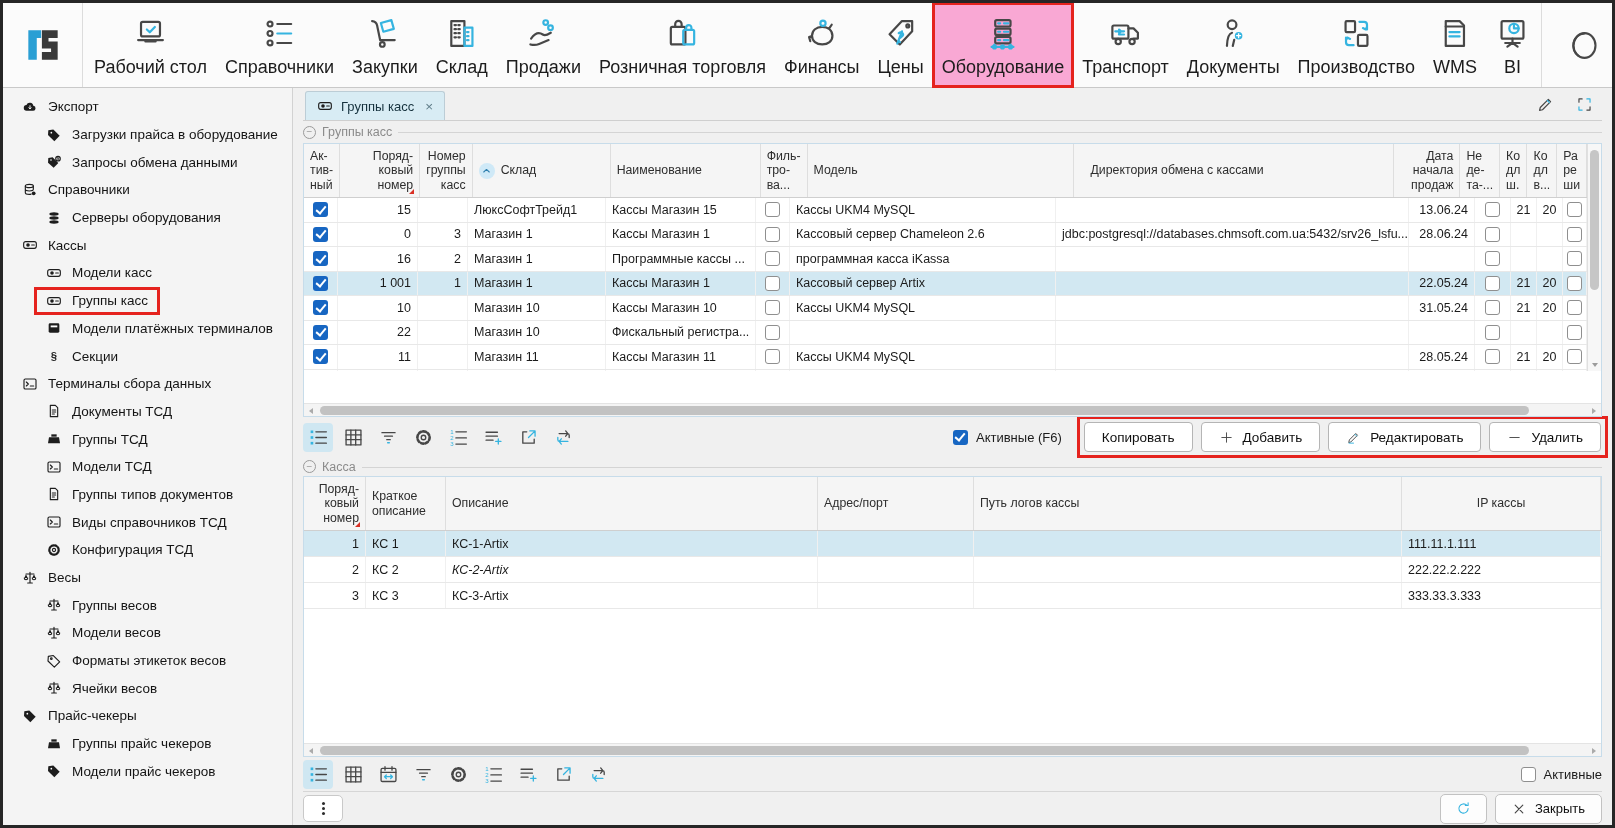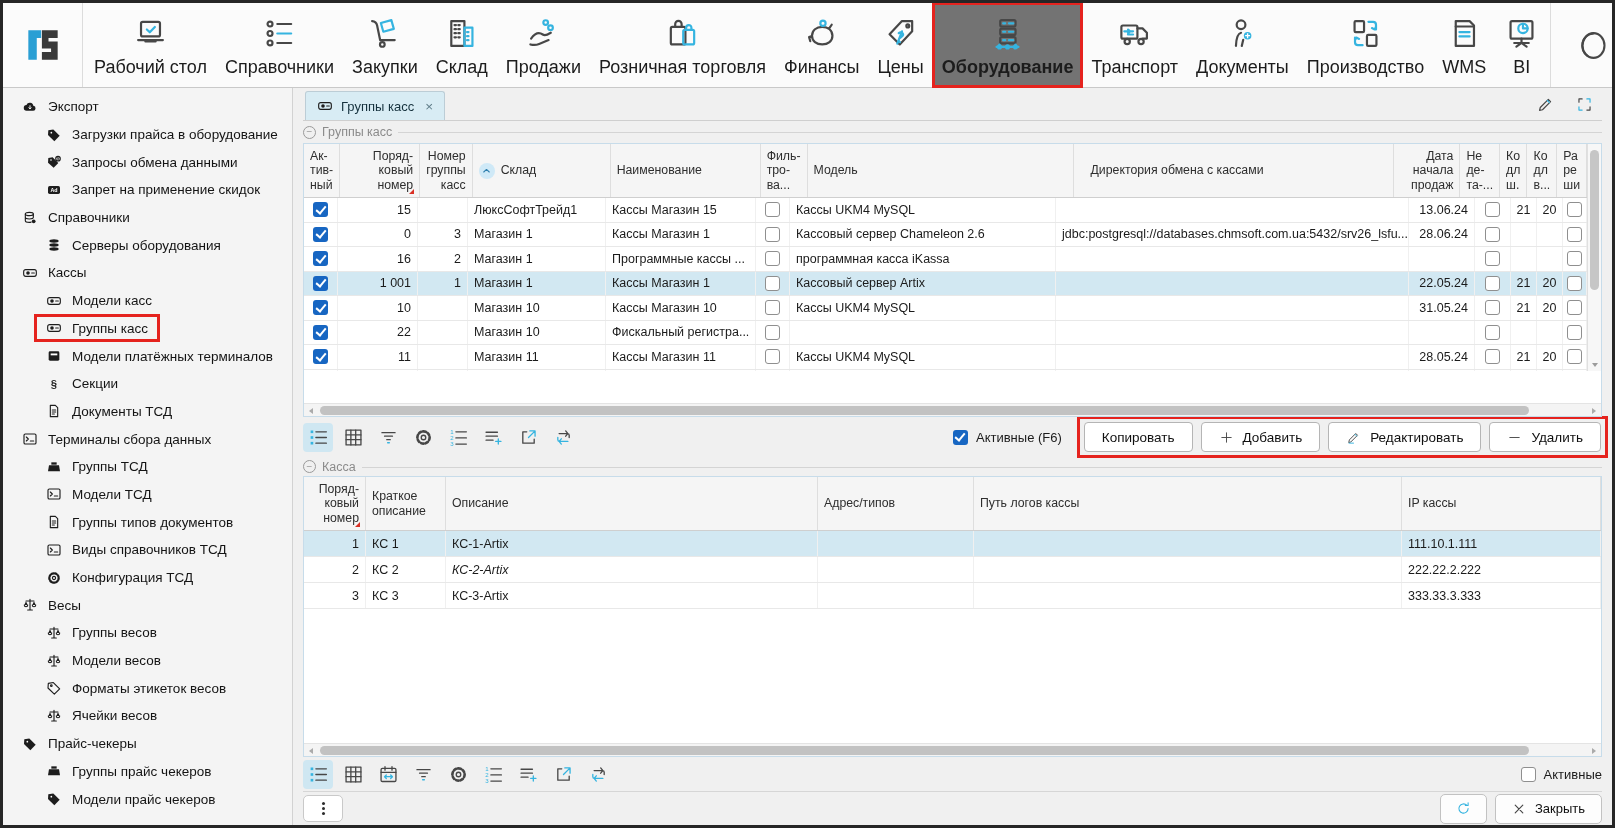--- a/index.html
+++ b/index.html
@@ -13,21 +13,21 @@
   .ic .f2{fill:#35b4e0;stroke:none;}
   .ic .s1{stroke:#1d1d1d;fill:none;stroke-width:1.7;stroke-linecap:round;stroke-linejoin:round;}
   
   .topbar{height:85px;flex:0 0 auto;background:#fbfbfb;border-bottom:1px solid #c9c9c9;display:flex;align-items:stretch;}
   .logo-box{width:80px;flex:0 0 auto;display:flex;align-items:center;justify-content:center;border-right:1px solid #dcdcdc;}
   .logo-box svg{width:44px;height:44px;}
   .nav-items{display:flex;align-items:stretch;padding:0 2px;}
   .nav-item{display:flex;flex-direction:column;align-items:center;justify-content:flex-end;padding:7px 9px 9px;gap:6px;cursor:pointer;}
   .nav-item svg{width:35px;height:35px;}
   .nav-item .lbl{font-size:18px;color:#1c1c1c;white-space:nowrap;}
-  .nav-item.active{background:#737373;outline:3px solid #e5231e;outline-offset:-2px;font-weight:bold;}
+  .nav-item.active{background:#f9a8d4;outline:3px solid #e5231e;outline-offset:-2px;}
   .top-right{margin-left:auto;display:flex;align-items:center;gap:27px;padding:0 26px;border-left:1px solid #dcdcdc;}
   .top-right svg{width:33px;height:33px;}
   
   .body{flex:1;display:flex;min-height:0;}
   .sidebar{width:290px;flex:0 0 auto;background:#f4f4f4;border-right:1px solid #d2d2d2;padding-top:5px;overflow:hidden;}
   .sb-item{height:27.7px;display:flex;align-items:center;padding-left:10px;}
   .sb-item.lvl1{padding-left:34px;}
   .sb-inner{display:inline-flex;align-items:center;gap:10px;padding:3px 9px;}
   .sb-item.selected .sb-inner{outline:3px solid #e5231e;}
   .sb-inner svg{width:16px;height:16px;flex:0 0 auto;}
@@ -339,31 +339,20 @@
               <svg class="ic" viewBox="0 0 24 24">
                 <path class="f1" d="M3.5 6l6.5-1 8.5 8.5-7 7L3 13z"></path>
                 <circle cx="7.5" cy="9" r="1.2" fill="#fff"></circle>
                 <circle class="s1" cx="18" cy="7" r="3.4"></circle>
                 <text x="18" y="9.3" text-anchor="middle" style="font-size:6.5px;font-weight:bold" fill="#1d1d1d">S</text>
               </svg>
             </span>
             <span class="lbl">Запросы обмена данными</span>
           </span>
         </div>
-        <div class="sb-item lvl1">
-          <span class="sb-inner">
-            <span>
-              <svg class="ic" viewBox="0 0 24 24">
-                <rect class="f1" x="3" y="6" width="18" height="12" rx="2.5"></rect>
-                <text x="12" y="15.2" text-anchor="middle" style="font-size:8px;font-weight:bold" fill="#fff">Ad</text>
-              </svg>
-            </span>
-            <span class="lbl">Запрет на применение скидок</span>
-          </span>
-        </div>
         <div class="sb-item lvl0">
           <span class="sb-inner">
             <span>
               <svg class="ic" viewBox="0 0 24 24">
                 <ellipse class="s1" cx="11" cy="6" rx="6" ry="2.5"></ellipse>
                 <path class="s1" d="M5 6v5c0 1.4 2.7 2.5 6 2.5s6-1.1 6-2.5V6M5 11v5c0 1.4 2.7 2.5 6 2.5.9 0 1.8-.1 2.6-.3"></path>
                 <circle class="f1" cx="17.5" cy="17" r="2.8"></circle>
               </svg>
             </span>
             <span class="lbl">Справочники</span>
@@ -431,40 +420,40 @@
         <div class="sb-item lvl1">
           <span class="sb-inner">
             <span>
               <svg class="ic" viewBox="0 0 24 24">
                 <text x="12" y="17.5" text-anchor="middle" style="font-size:17px;font-weight:bold" fill="#1d1d1d">§</text>
               </svg>
             </span>
             <span class="lbl">Секции</span>
           </span>
         </div>
+        <div class="sb-item lvl0">
+          <span class="sb-inner">
+            <span>
+              <svg class="ic" viewBox="0 0 24 24">
+                <rect class="s1" x="3" y="4.5" width="18" height="15" rx="2"></rect>
+                <path class="s1" d="M6.5 9l3 3-3 3M12.5 15h5"></path>
+              </svg>
+            </span>
+            <span class="lbl">Терминалы сбора данных</span>
+          </span>
+        </div>
         <div class="sb-item lvl1">
           <span class="sb-inner">
             <span>
               <svg class="ic" viewBox="0 0 24 24">
                 <path class="s1" d="M6.5 3.5H14l3.5 3.5v13.5H6.5z"></path>
                 <path class="s1" d="M9.5 10.5h5M9.5 13.5h5M9.5 16.5h3"></path>
               </svg>
             </span>
             <span class="lbl">Документы ТСД</span>
-          </span>
-        </div>
-        <div class="sb-item lvl0">
-          <span class="sb-inner">
-            <span>
-              <svg class="ic" viewBox="0 0 24 24">
-                <rect class="s1" x="3" y="4.5" width="18" height="15" rx="2"></rect>
-                <path class="s1" d="M6.5 9l3 3-3 3M12.5 15h5"></path>
-              </svg>
-            </span>
-            <span class="lbl">Терминалы сбора данных</span>
           </span>
         </div>
         <div class="sb-item lvl1">
           <span class="sb-inner">
             <span>
               <svg class="ic" viewBox="0 0 24 24">
                 <path class="f1" d="M4.5 9.5h15l1.5 9h-18z"></path>
                 <path class="f1" d="M8 5h8v3.5H8z"></path>
               </svg>
             </span>
@@ -1206,47 +1195,47 @@
                   <span class="sort-tri"></span>
                 </div>
                 <div class="th" style="flex: 0 0 80px;">
                   <span class="t">Краткое
 описание</span>
                 </div>
                 <div class="th" style="flex: 0 0 372px;">
                   <span class="t">Описание</span>
                 </div>
                 <div class="th" style="flex: 0 0 156px;">
-                  <span class="t">Адрес/типов</span>
+                  <span class="t">Адрес/порт</span>
                 </div>
                 <div class="th" style="flex: 0 0 428px;">
                   <span class="t">Путь логов кассы</span>
                 </div>
-                <div class="th" style="flex: 1 1 200px;">
+                <div class="th" style="flex: 1 1 200px; text-align: center;">
                   <span class="t">IP кассы</span>
                 </div>
               </div>
               <div class="trow h26 sel">
                 <div class="td right" style="flex: 0 0 62px;">
                   <span>1</span>
                 </div>
                 <div class="td" style="flex: 0 0 80px;">
                   <span>КС 1</span>
                 </div>
                 <div class="td" style="flex: 0 0 372px;">
                   <span>КС-1-Artix</span>
                 </div>
                 <div class="td" style="flex: 0 0 156px;">
                   <span></span>
                 </div>
                 <div class="td" style="flex: 0 0 428px;">
                   <span></span>
                 </div>
                 <div class="td" style="flex: 1 1 200px;">
-                  <span>111.10.1.111</span>
+                  <span>111.11.1.111</span>
                 </div>
               </div>
               <div class="trow h26">
                 <div class="td right" style="flex: 0 0 62px;">
                   <span>2</span>
                 </div>
                 <div class="td" style="flex: 0 0 80px;">
                   <span>КС 2</span>
                 </div>
                 <div class="td" style="flex: 0 0 372px; font-style: italic;">

